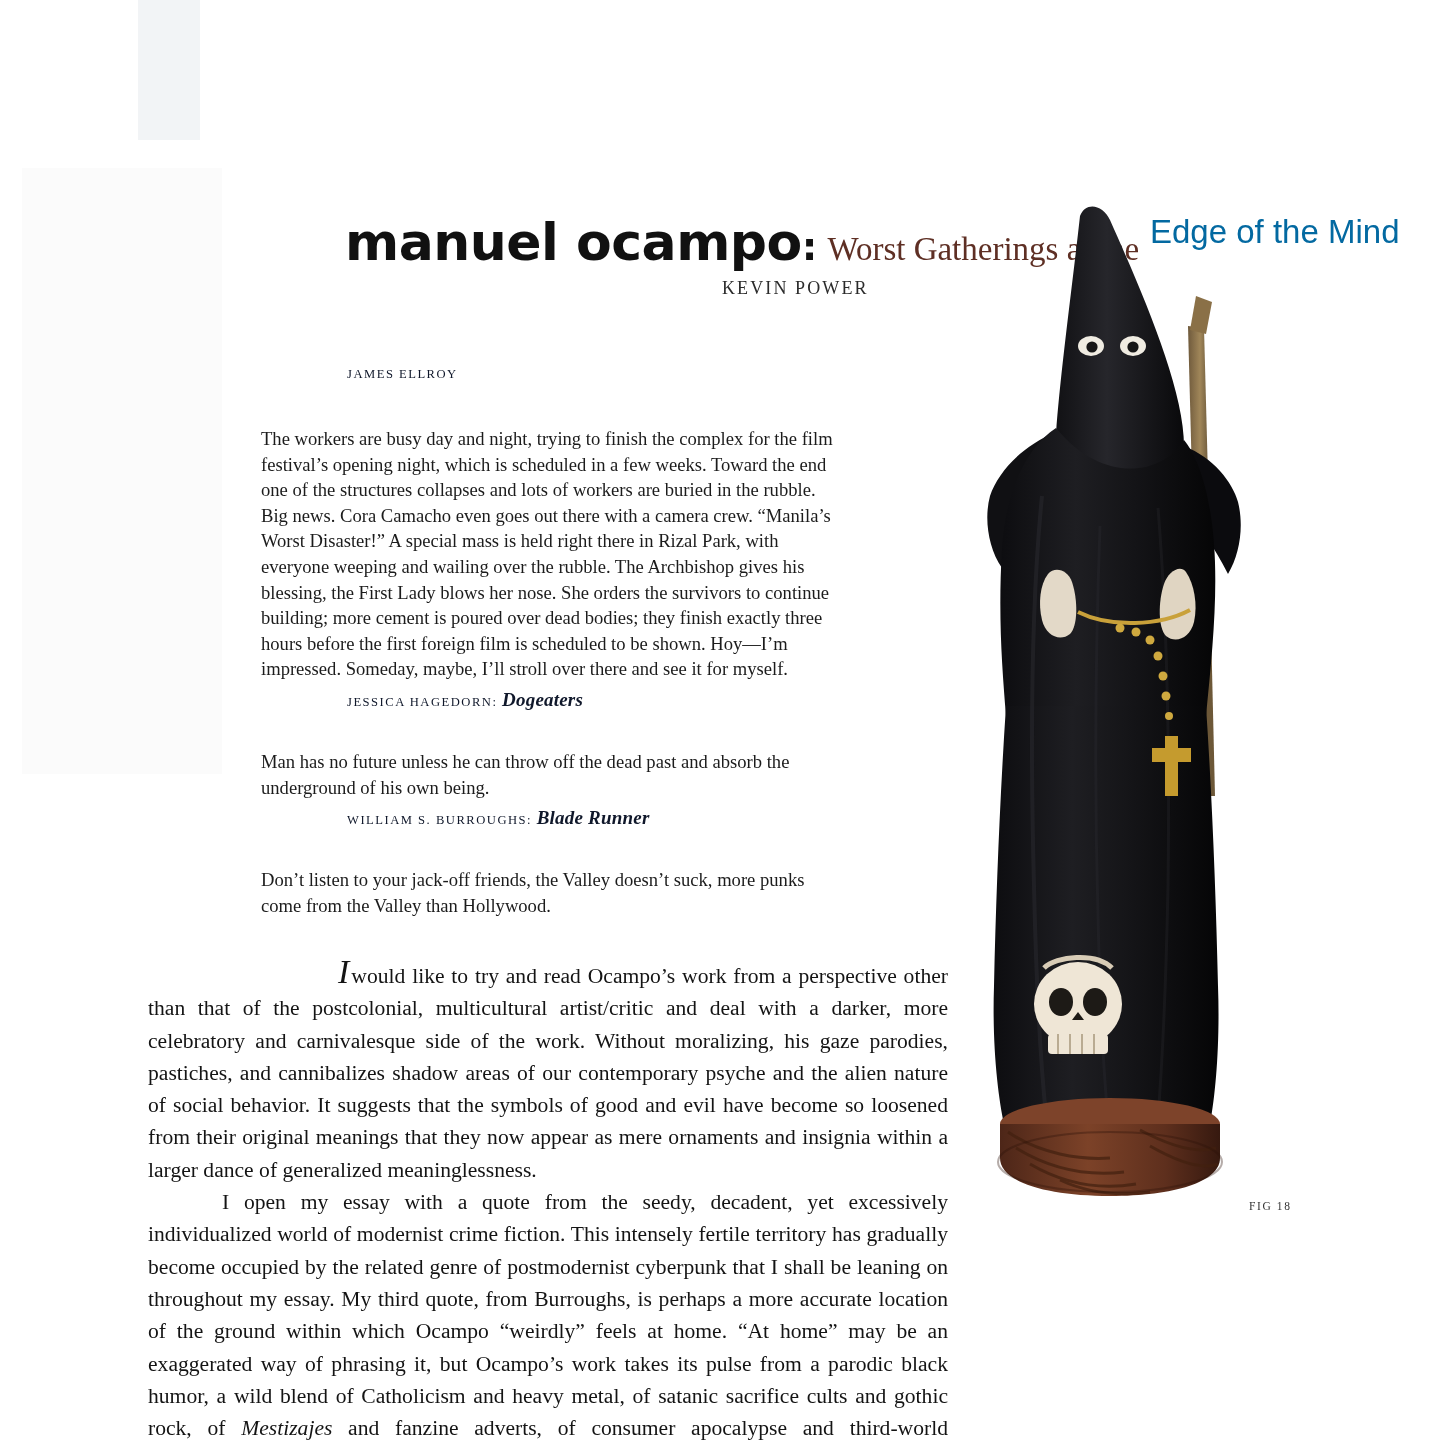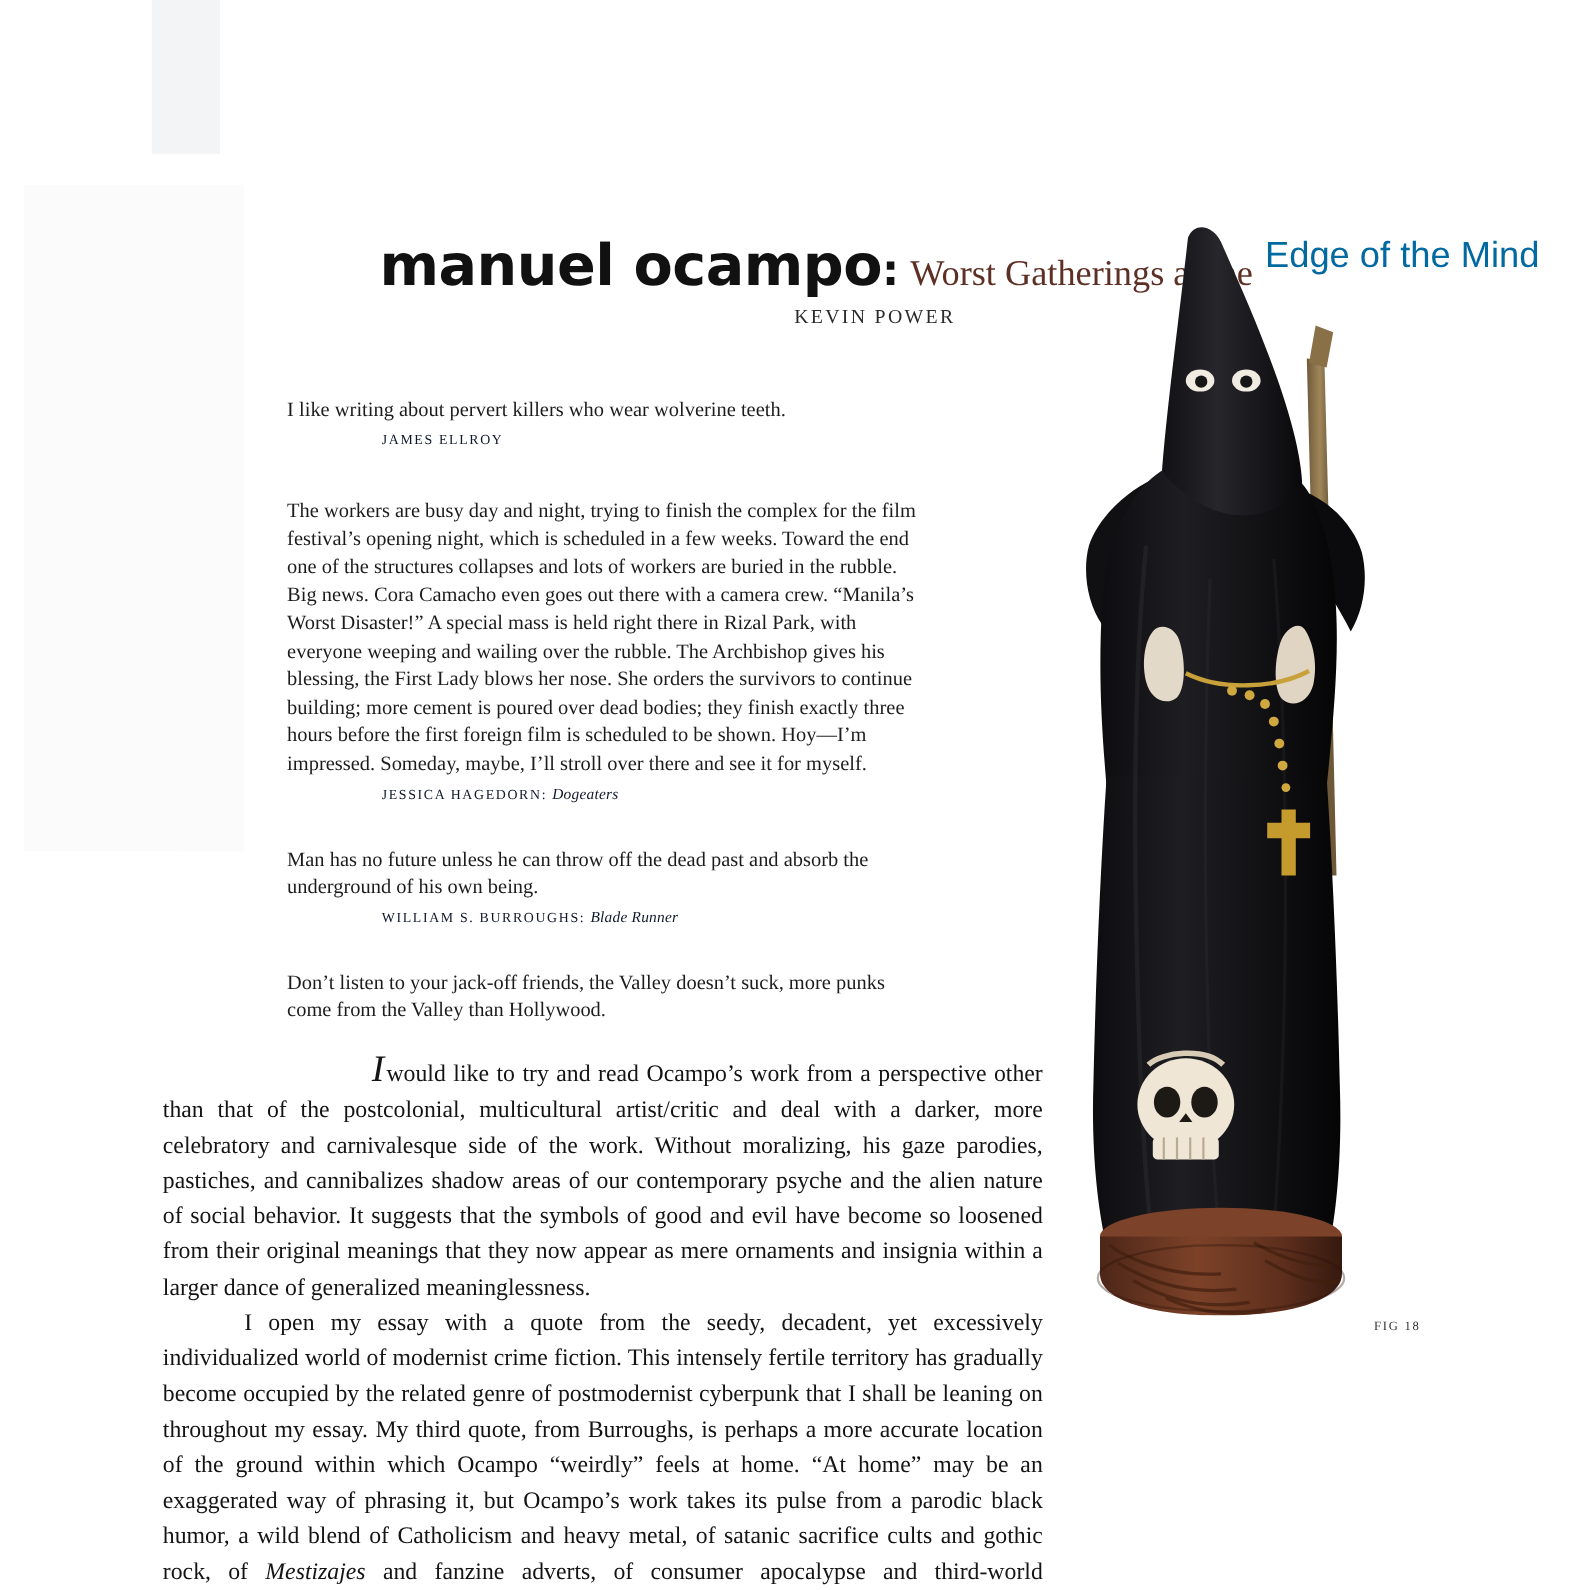--- a/index.html
+++ b/index.html
@@ -110,21 +110,22 @@
     font-family: "Liberation Serif", serif;
     font-size: 12.6px;
     letter-spacing: 1.5px;
     color: #0f172a;
     margin-top: 7px;
     padding-left: 86px;
   }
   .quote-attr .work {
     font-style: italic;
     letter-spacing: 0.2px;
-    font-size: 14px;
+    font-size: 19px;
+    font-weight: bold;
   }
   .gap-a { height: 44px; }
   .gap-b { height: 38px; }
   .gap-c { height: 38px; }
 
   
   .body-col {
     position: absolute;
     left: 148px;
     top: 960px;
@@ -185,21 +186,20 @@
   <div class="title-row">
     <span class="title-main">manuel ocampo</span><span class="title-colon">:</span><span class="title-sub">Worst Gatherings at the</span>
     <span class="title-sub2">Edge of the Mind</span>
   </div>
 
   <div class="byline">KEVIN POWER</div>
 
   <div class="quotes">
 
     <div>
-      <div class="quote-text">I like writing about pervert killers who wear wolverine teeth.</div>
       <div class="quote-attr"><span>JAMES ELLROY</span></div>
     </div>
 
     <div class="gap-a"></div>
 
     <div>
       <div class="quote-text">The workers are busy day and night, trying to finish the complex for the film festival’s opening night, which is scheduled in a few weeks. Toward the end one of the structures collapses and lots of workers are buried in the rubble. Big news. Cora Camacho even goes out there with a camera crew. “Manila’s Worst Disaster!” A special mass is held right there in Rizal Park, with everyone weeping and wailing over the rubble. The Archbishop gives his blessing, the First Lady blows her nose. She orders the survivors to continue building; more cement is poured over dead bodies; they finish exactly three hours before the first foreign film is scheduled to be shown. Hoy—I’m impressed. Someday, maybe, I’ll stroll over there and see it for myself.</div>
       <div class="quote-attr"><span>JESSICA HAGEDORN:</span> <span class="work">Dogeaters</span></div>
     </div>
 

